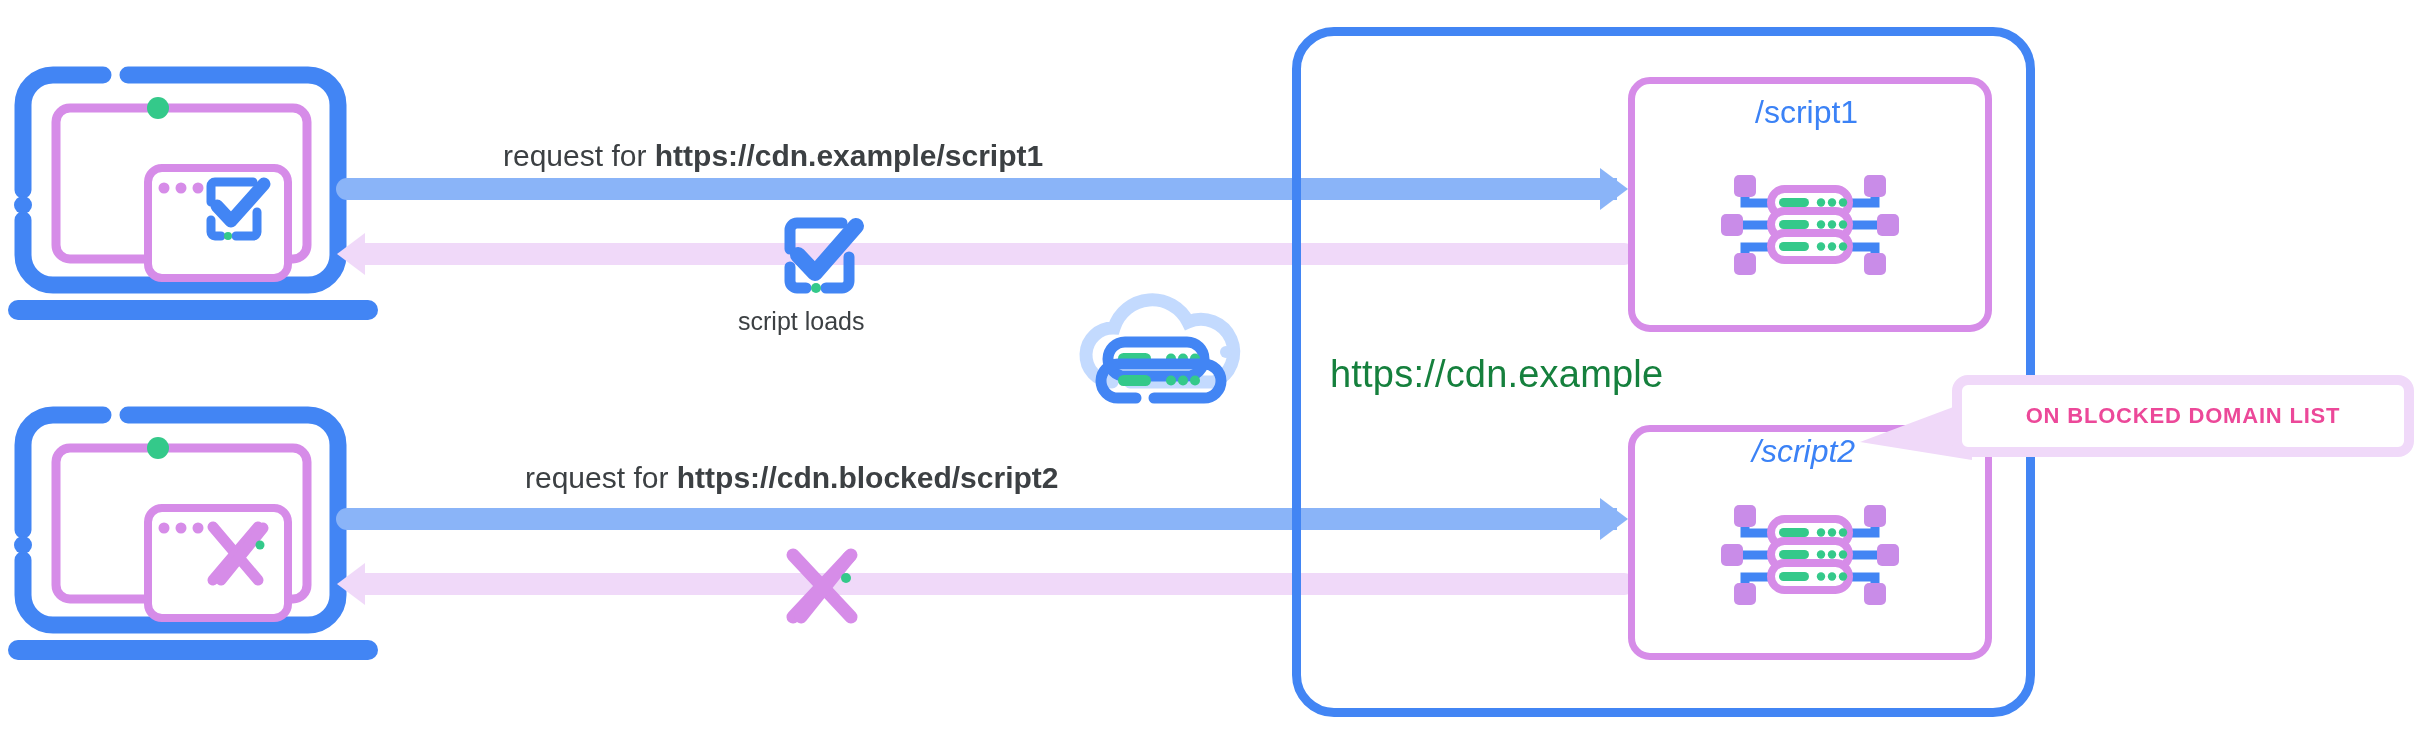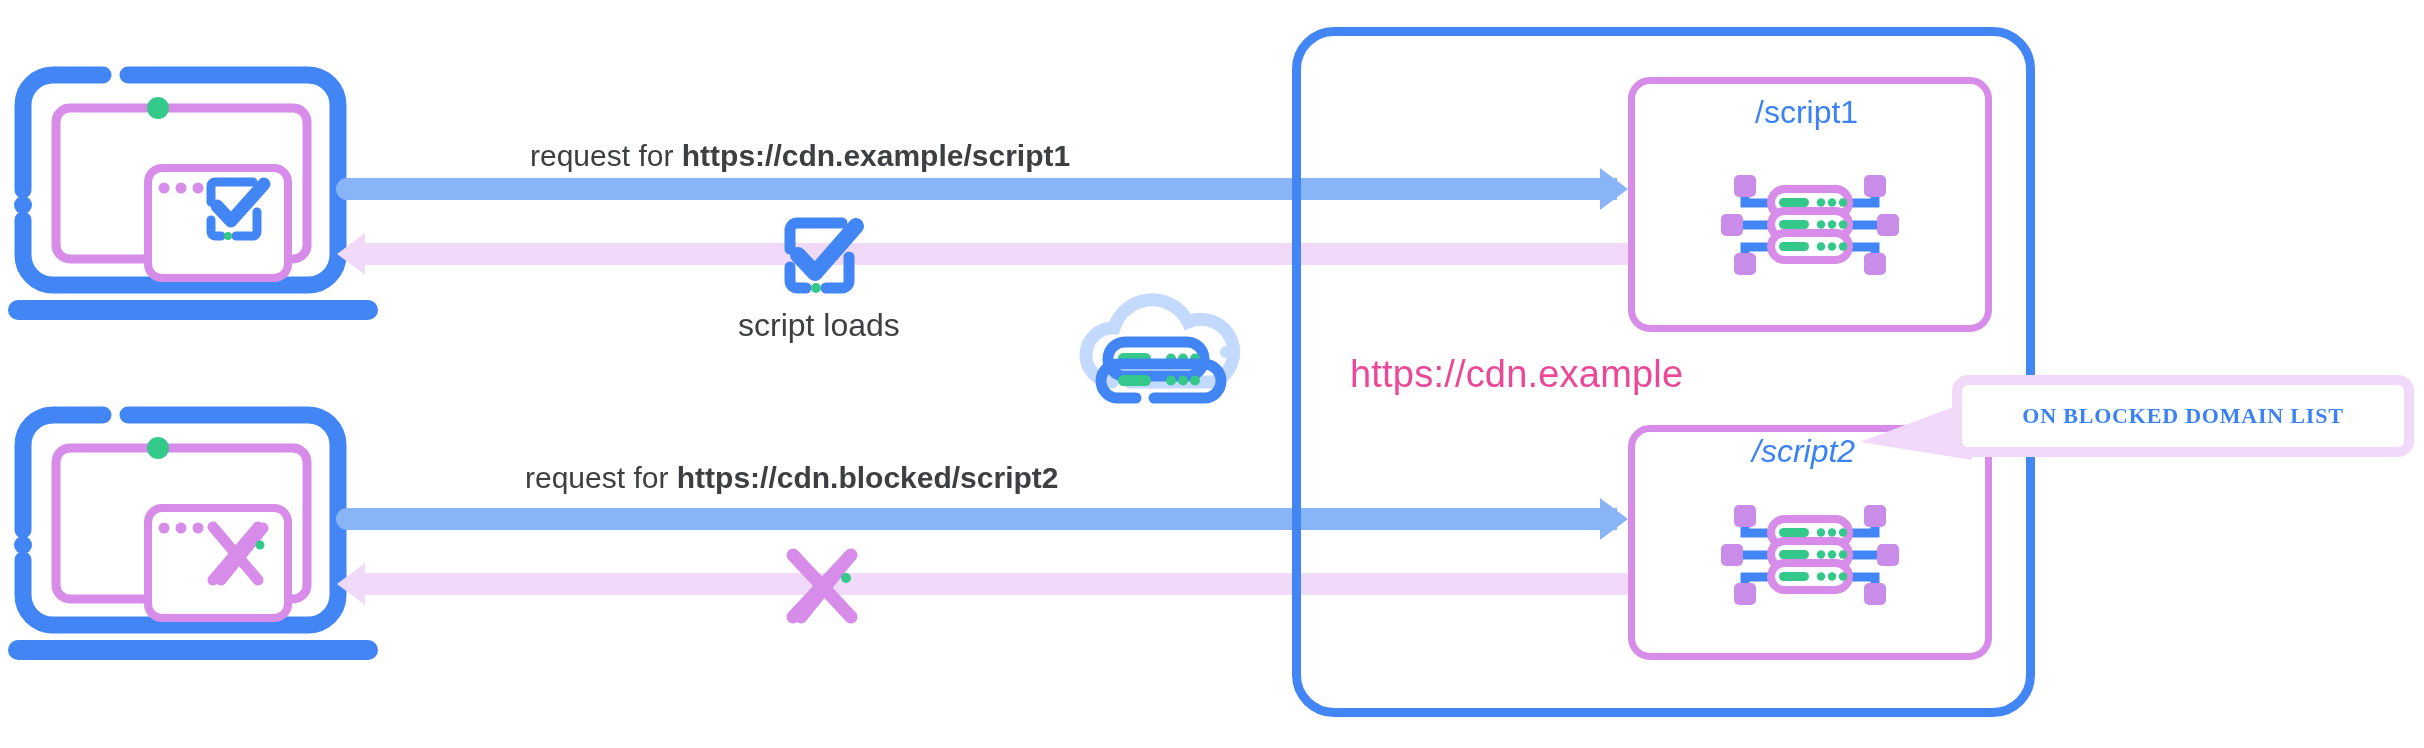--- a/index.html
+++ b/index.html
@@ -16,26 +16,26 @@
     position: absolute;
     color: #3c4043;
     font-size: 30px;
     font-family: "Liberation Sans", sans-serif;
     white-space: nowrap;
     line-height: 1.2;
   }
   .label-text b { font-weight: 700; color:#3c4043; }
 
   .req-label   { font-size: 30px; }
-  .state-label { font-size: 32px; }
-  .cdn-label   { font-size: 38px; color:#ec4899; letter-spacing: .2px; margin-left: 20px; }
+  .state-label { font-size: 25px; }
+  .cdn-label   { font-size: 38px; color:#15803d; letter-spacing: .2px; }
   .script-label{ font-size: 32px; color:#3b82f6; }
   .callout-label {
-    font-size: 22px; font-weight: 700; color:#3b82f6;
-    letter-spacing: .8px; white-space: nowrap; font-family: Liberation Serif, serif;
+    font-size: 22px; font-weight: 700; color:#ec4899;
+    letter-spacing: .8px; white-space: nowrap;
   }
 
   
   .cdn-box {
     position: absolute;
     left: 1292px; top: 27px;
     width: 743px; height: 690px;
     border: 9px solid #4285f4;
     border-radius: 42px;
     background: transparent;
@@ -110,21 +110,21 @@
         <path d="M209 146 L223 161 L256 124" fill="none" stroke="#4285f4" stroke-width="13" stroke-linecap="round" stroke-linejoin="round"></path>
       </g>
     </svg>
   </div>
 
   <div class="abs">
     <div class="cap-round" style="left:336px; top:178px;"></div>
     <div class="arrow-line arrow-blue" style="left:347px; top:178px; width:1270px;"></div>
     <div class="arrow-head head-right" style="left:1600px; top:168px;"></div>
   </div>
-  <div class="label-text req-label" style="left:530px; top:138px;">
+  <div class="label-text req-label" style="left:503px; top:138px;">
     <span>request for </span><b>https://cdn.example/script1</b>
   </div>
 
   <div class="abs">
     <div class="arrow-head head-left" style="left:337px; top:233px;"></div>
     <div class="arrow-line arrow-pink" style="left:364px; top:243px; width:1260px;"></div>
     <div class="cap-round-pink" style="left:1613px; top:243px;"></div>
   </div>
 
   <div class="abs" style="left:770px; top:205px;">

